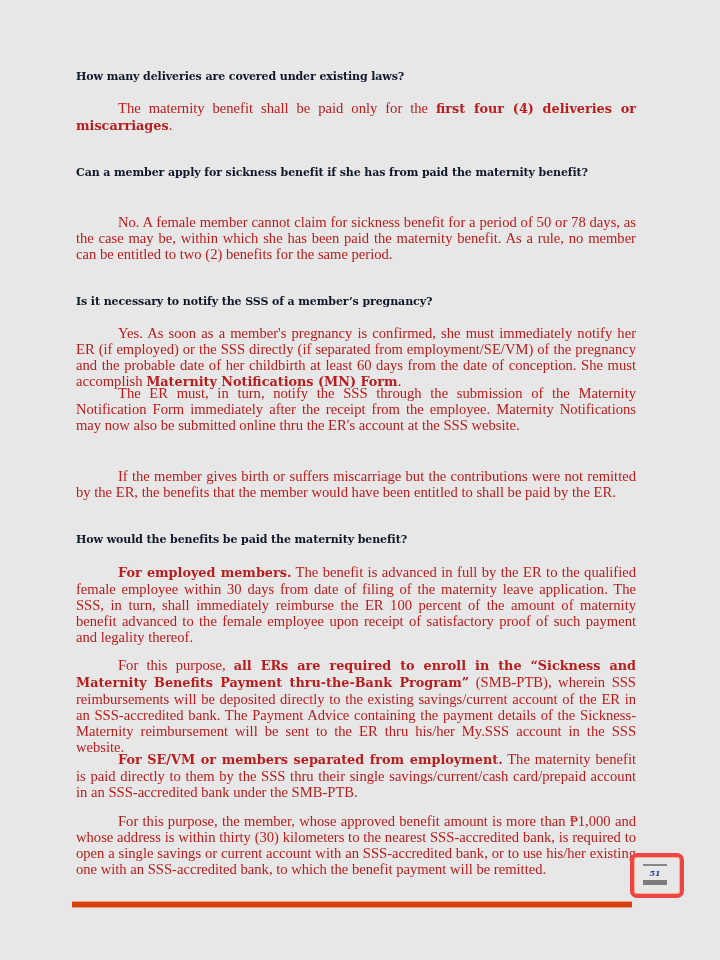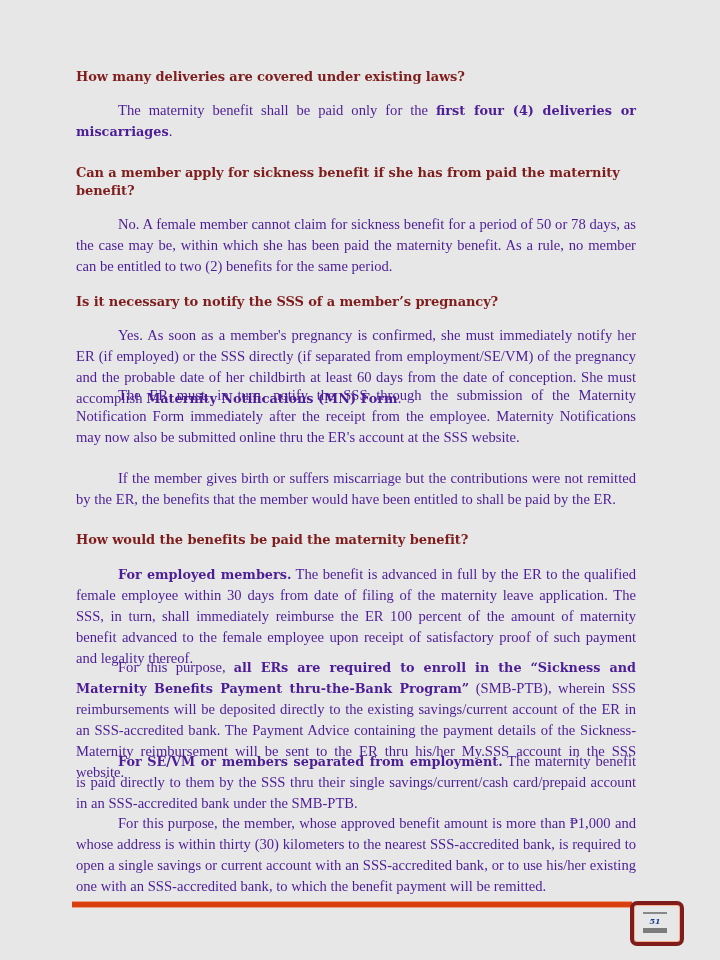--- a/index.html
+++ b/index.html
@@ -7,38 +7,38 @@
     width: 720px; height: 960px; overflow: hidden;
     background: #e7e7e7;
     font-family: "DejaVu Serif", "Liberation Serif", serif;
     color: #111;
     position: relative;
   }
   .page { position: absolute; left: 76px; top: 0; width: 560px; }
   .q {
     position: absolute; left: 0; width: 560px;
     font-family: "DejaVu Serif", serif;
-    font-weight: bold; font-size: 13px; line-height: 18px;
-    color: #7f1d1d; letter-spacing: -0.1px;
+    font-weight: bold; font-size: 11px; line-height: 18px;
+    color: #0f172a; letter-spacing: -0.1px;
   }
   .p {
     position: absolute; left: 0; width: 560px;
     font-family: "Liberation Serif", serif;
-    font-size: 14.6px; line-height: 21px;
+    font-size: 14.6px; line-height: 16px;
     text-align: justify; text-indent: 42px;
-    color: #4c1d95;
+    color: #b91c1c;
   }
   .p b { font-family: "DejaVu Serif", serif; font-size: 12.8px; font-weight: bold; }
   .rule {
     position: absolute; left: 72px; top: 901px; width: 560px; height: 5px;
     background: #d9400f; border-top: 1px solid #f0a080; border-bottom: 1px solid #f0a080;
   }
   .pagebox {
-    position: absolute; left: 630px; top: 901px; width: 46px; height: 37px;
-    border: 4px solid #7f1d1d; border-radius: 7px;
+    position: absolute; left: 630px; top: 853px; width: 46px; height: 37px;
+    border: 4px solid #ef4444; border-radius: 7px;
     box-shadow: inset 0 0 0 1px #f4b090;
     background: #e7e7e7;
   }
   .pagebox .top-bar { position: absolute; left: 9px; top: 7px; width: 24px; height: 2px; background: #888; }
   .pagebox .bottom-bar { position: absolute; left: 9px; top: 23px; width: 24px; height: 5px; background: #7c7c7c; }
   .pagebox .num {
     position: absolute; left: 0; top: 11px; width: 42px; text-align: center;
     font-family: "DejaVu Serif", serif; font-size: 8px; font-weight: bold; font-style: italic; color: #1b3f90;
   }
 </style>

